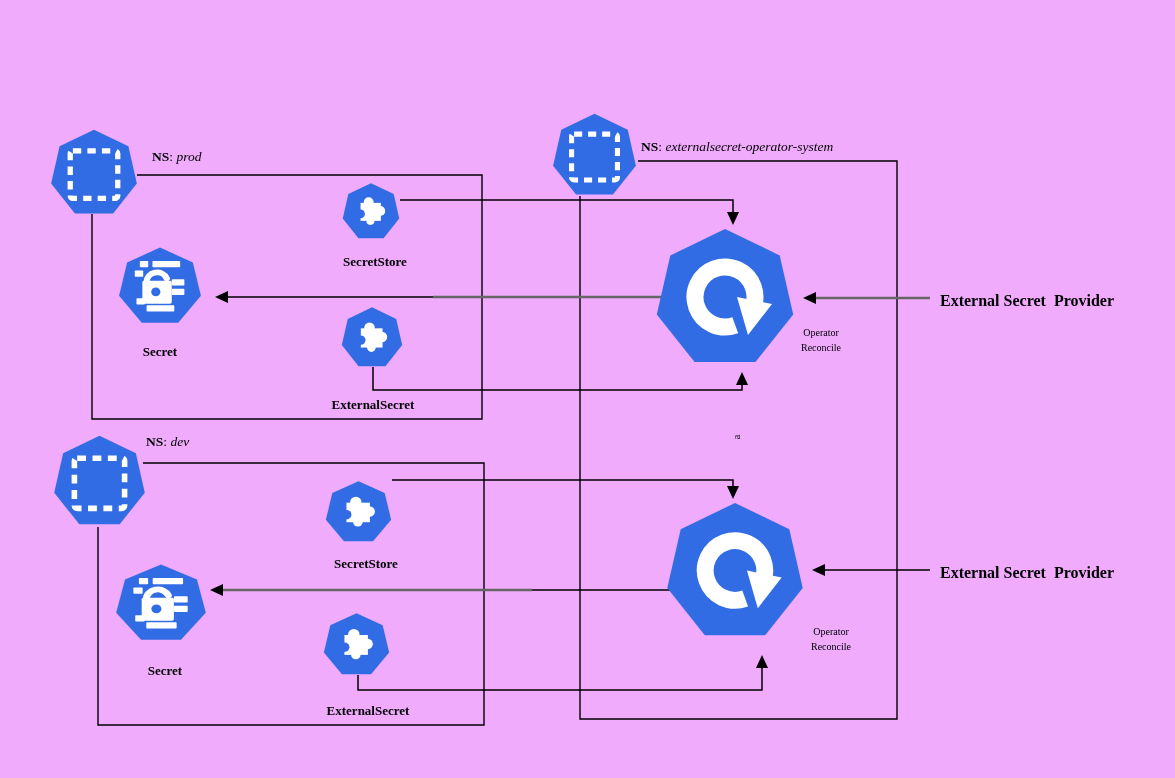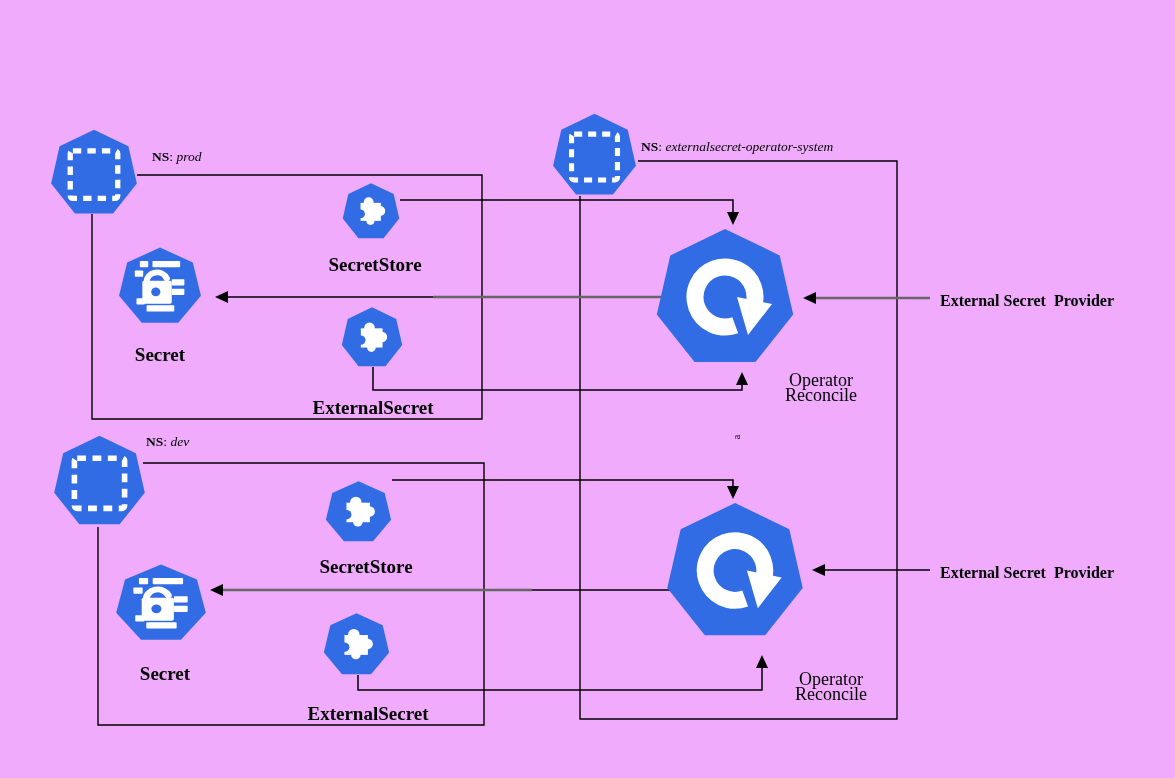--- a/index.html
+++ b/index.html
@@ -1,25 +1,25 @@
 <!DOCTYPE html>
 <html><head>
 <meta charset="utf-8">
 <style>
   html,body{margin:0;padding:0;background:#fff;}
   .page{position:relative;width:1175px;height:778px;background:#f0abfc;
         font-family:Liberation Serif, serif;color:#000;overflow:hidden;}
   .abs{position:absolute;}
   .iconlabel{position:absolute;transform:translateX(-50%);font-weight:bold;
-             font-size:19px;white-space:nowrap;}
+             font-size:13px;white-space:nowrap;}
   .nslabel{position:absolute;font-size:13.5px;white-space:pre;}
   .nslabel .b{font-weight:bold;}
   .nslabel .i{font-style:italic;}
-  .oplabel{position:absolute;transform:translateX(-50%);font-size:18px;
-           line-height:15px;text-align:center;white-space:nowrap;margin-top:48px;}
+  .oplabel{position:absolute;transform:translateX(-50%);font-size:10px;
+           line-height:15px;text-align:center;white-space:nowrap;}
   .provider{position:absolute;transform:translateX(-50%);font-weight:bold;
             font-size:16px;white-space:pre;}
   .edgea{position:absolute;font-size:11px;transform:rotate(-90deg);}
 </style>
 </head>
 <body>
 
 <div class="page">
 
   <svg width="0" height="0" style="position:absolute" aria-hidden="true">

